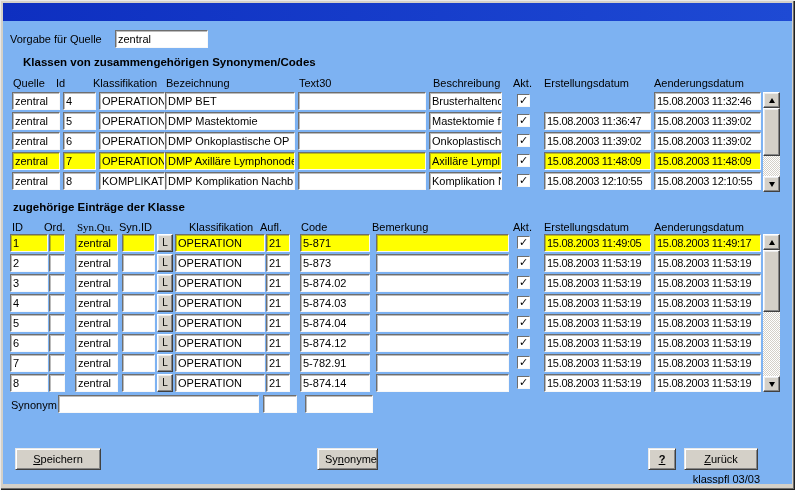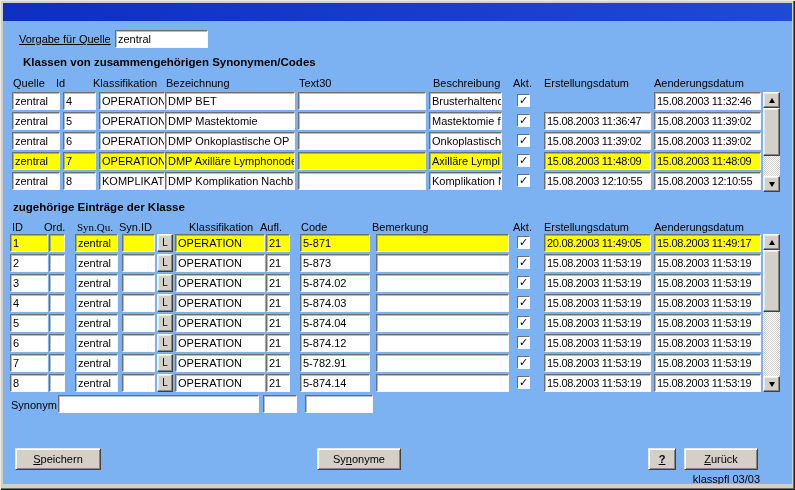--- a/index.html
+++ b/index.html
@@ -25,21 +25,21 @@
     box-shadow:inset -1px -1px 0 #808080, inset 1px 1px 0 #eeeeee;
     display:flex;align-items:center;justify-content:center;
     font:bold 9px/1 "Liberation Sans",sans-serif;color:#000;margin-left:1px;
   }
   .tb-btn.close{margin-left:3px;}
   .min-glyph{width:7px;height:2px;background:#000;margin-top:7px;}
   .max-glyph{width:9px;height:8px;border:1px solid #000;border-top-width:2px;}
   
   .client{position:absolute;left:3px;top:21px;width:789px;height:463px;background:#7db2f2;overflow:hidden;}
   .lbl{position:absolute;font-size:11px;color:#000;white-space:nowrap;}
-  .lbl-quelle{left:16px;top:12px;text-decoration:underline;}
+  .lbl-quelle{left:7px;top:12px;}
   .lbl-syn{left:8px;top:378px;}
   .sec-title{position:absolute;font-size:11.5px;font-weight:bold;color:#000;white-space:nowrap;}
   .sec1{left:20px;top:35px;}
   .sec2{left:10px;top:180px;}
   
   .field{
     position:absolute;height:18px;background:#fff;color:#000;
     border:1px solid;border-color:#6e6e6e #f8f8f8 #f8f8f8 #6e6e6e;
     box-shadow:inset 1px 1px 0 rgba(60,60,60,.35);
     font:11px/16px "Liberation Sans",sans-serif;
@@ -115,21 +115,21 @@
   .th2{top:16px;height:62px;}
   
   .btn{
     position:absolute;top:427px;height:22px;background:#d4d0c8;color:#000;
     border:1px solid;border-color:#e9e9e9 #404040 #404040 #e9e9e9;
     box-shadow:inset 1px 1px 0 #ffffff, inset -1px -1px 0 #868686;
     font:11px/20px "Liberation Sans",sans-serif;text-align:center;padding:0;cursor:default;
   }
   .ak{text-decoration:underline;}
   .btn-speichern{left:12px;width:86px;}
-  .btn-synonyme{left:314px;width:84px;}
+  .btn-synonyme{left:314px;width:61px;text-align:right;}
   .btn-help{left:645px;width:28px;font-weight:bold;}
   .btn-zurueck{left:681px;width:74px;}
   .footer{position:absolute;right:32px;top:452px;font-size:11px;color:#000;white-space:nowrap;}
 </style>
 </head>
 <body>
 
 <div class="screen">
 
   <div class="titlebar">
@@ -262,21 +262,21 @@
           <div class="field g-id sel">1</div>
           <div class="field g-ord sel"></div>
           <div class="field g-squ sel">zentral</div>
           <div class="field g-sid sel"></div>
           <div class="mini-btn g-lov">L</div>
           <div class="field g-kl sel">OPERATION</div>
           <div class="field g-au sel">21</div>
           <div class="field g-co sel">5-871</div>
           <div class="field g-be sel"></div>
           <div class="checkbox">✓</div>
-          <div class="field f-er1 sel">20.08.2003 11:49:05</div>
+          <div class="field f-er1 sel">15.08.2003 11:49:05</div>
           <div class="field f-ae1 sel">15.08.2003 11:49:17</div>
         </div>
         <div class="trow" style="top: 20px;">
           <div class="field g-id">2</div>
           <div class="field g-ord"></div>
           <div class="field g-squ">zentral</div>
           <div class="field g-sid"></div>
           <div class="mini-btn g-lov">L</div>
           <div class="field g-kl">OPERATION</div>
           <div class="field g-au">21</div>

